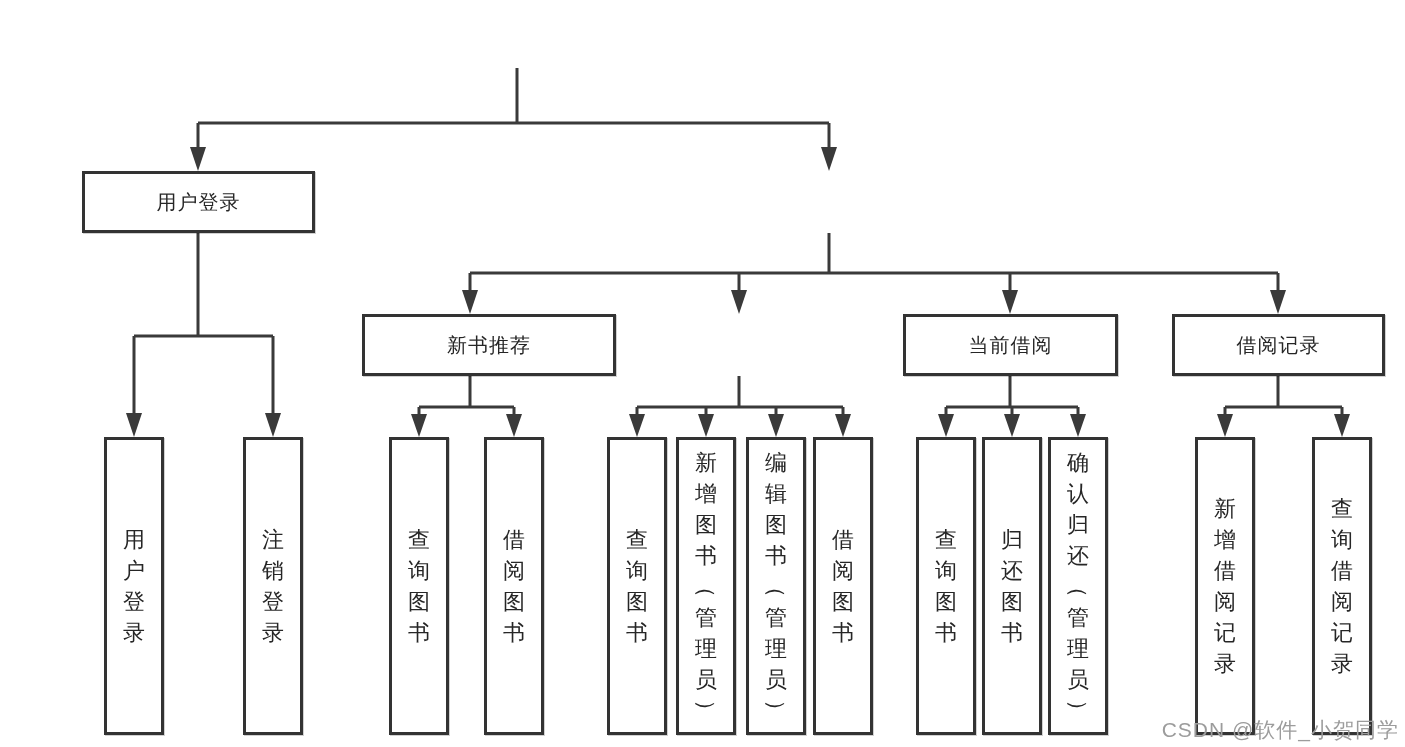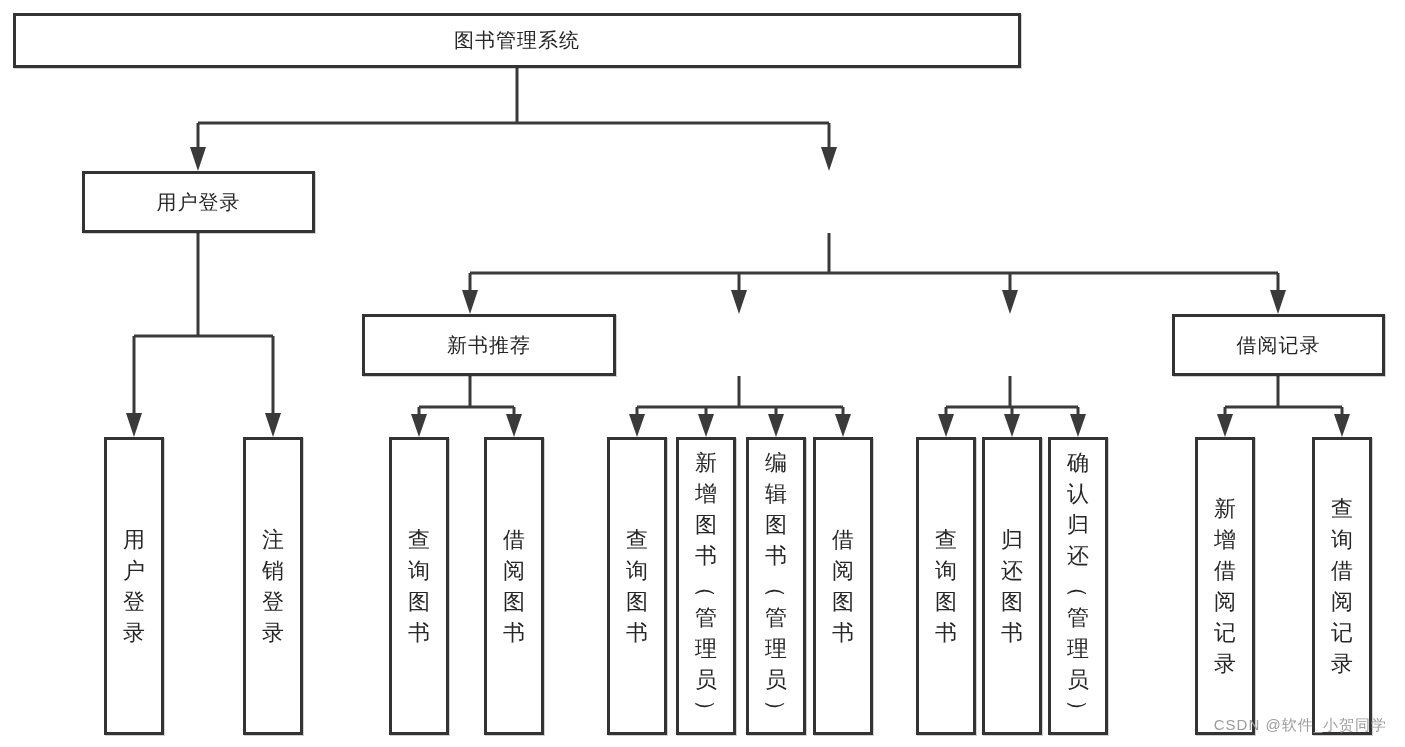--- a/index.html
+++ b/index.html
@@ -36,21 +36,21 @@
   #n-current-borrow{left:903px;top:314px;width:215px;height:62px;}
   #n-borrow-records{left:1172px;top:314px;width:213px;height:62px;text-align:center;}
   #l-user-login{left:104px;} #l-logout{left:243px;}
   #l-query-books-1{left:389px;} #l-borrow-books-1{left:484px;}
   #l-query-books-2{left:607px;} #l-add-book{left:676px;}
   #l-edit-book{left:746px;} #l-borrow-books-2{left:813px;}
   #l-query-books-3{left:916px;} #l-return-books{left:982px;}
   #l-confirm-return{left:1048px;}
   #l-add-record{left:1195px;} #l-query-record{left:1312px;}
   .watermark{
-    position:absolute;right:18px;top:716px;font-size:15px;letter-spacing:1px;
+    position:absolute;right:6px;top:716px;font-size:21px;letter-spacing:1px;
     color:var(--watermark);white-space:nowrap;z-index:5;
   }
 </style>
 </head>
 <body>
 
 <div class="canvas">
 
   <svg class="connectors" viewBox="0 0 1405 747" xmlns="http://www.w3.org/2000/svg">
 
@@ -95,30 +95,30 @@
       <polygon class="ctri" points="1070,414 1086,414 1078,437"></polygon>
     </g>
 
     <g>
       <path class="cline" d="M1278 376 V407 M1225 407 H1342 M1225 407 V415 M1342 407 V415"></path>
       <polygon class="ctri" points="1217,414 1233,414 1225,437"></polygon>
       <polygon class="ctri" points="1334,414 1350,414 1342,437"></polygon>
     </g>
   </svg>
 
-  <div class="box" id="n-root">
-    <span class="hlabel">图书管理系统</span>
-  </div>
 
   <div class="box" id="n-user-login">
     <span class="hlabel">用户登录</span>
   </div>
 
   <div class="box" id="n-new-book">
     <span class="hlabel">新书推荐</span>
+  </div>
+  <div class="box" id="n-current-borrow">
+    <span class="hlabel">当前借阅</span>
   </div>
   <div class="box" id="n-borrow-records">
     <span class="hlabel">借阅记录</span>
   </div>
 
   <div class="box vbox vlabel" id="l-user-login">
       <span>用</span>
       <span>户</span>
       <span>登</span>
       <span>录</span>

